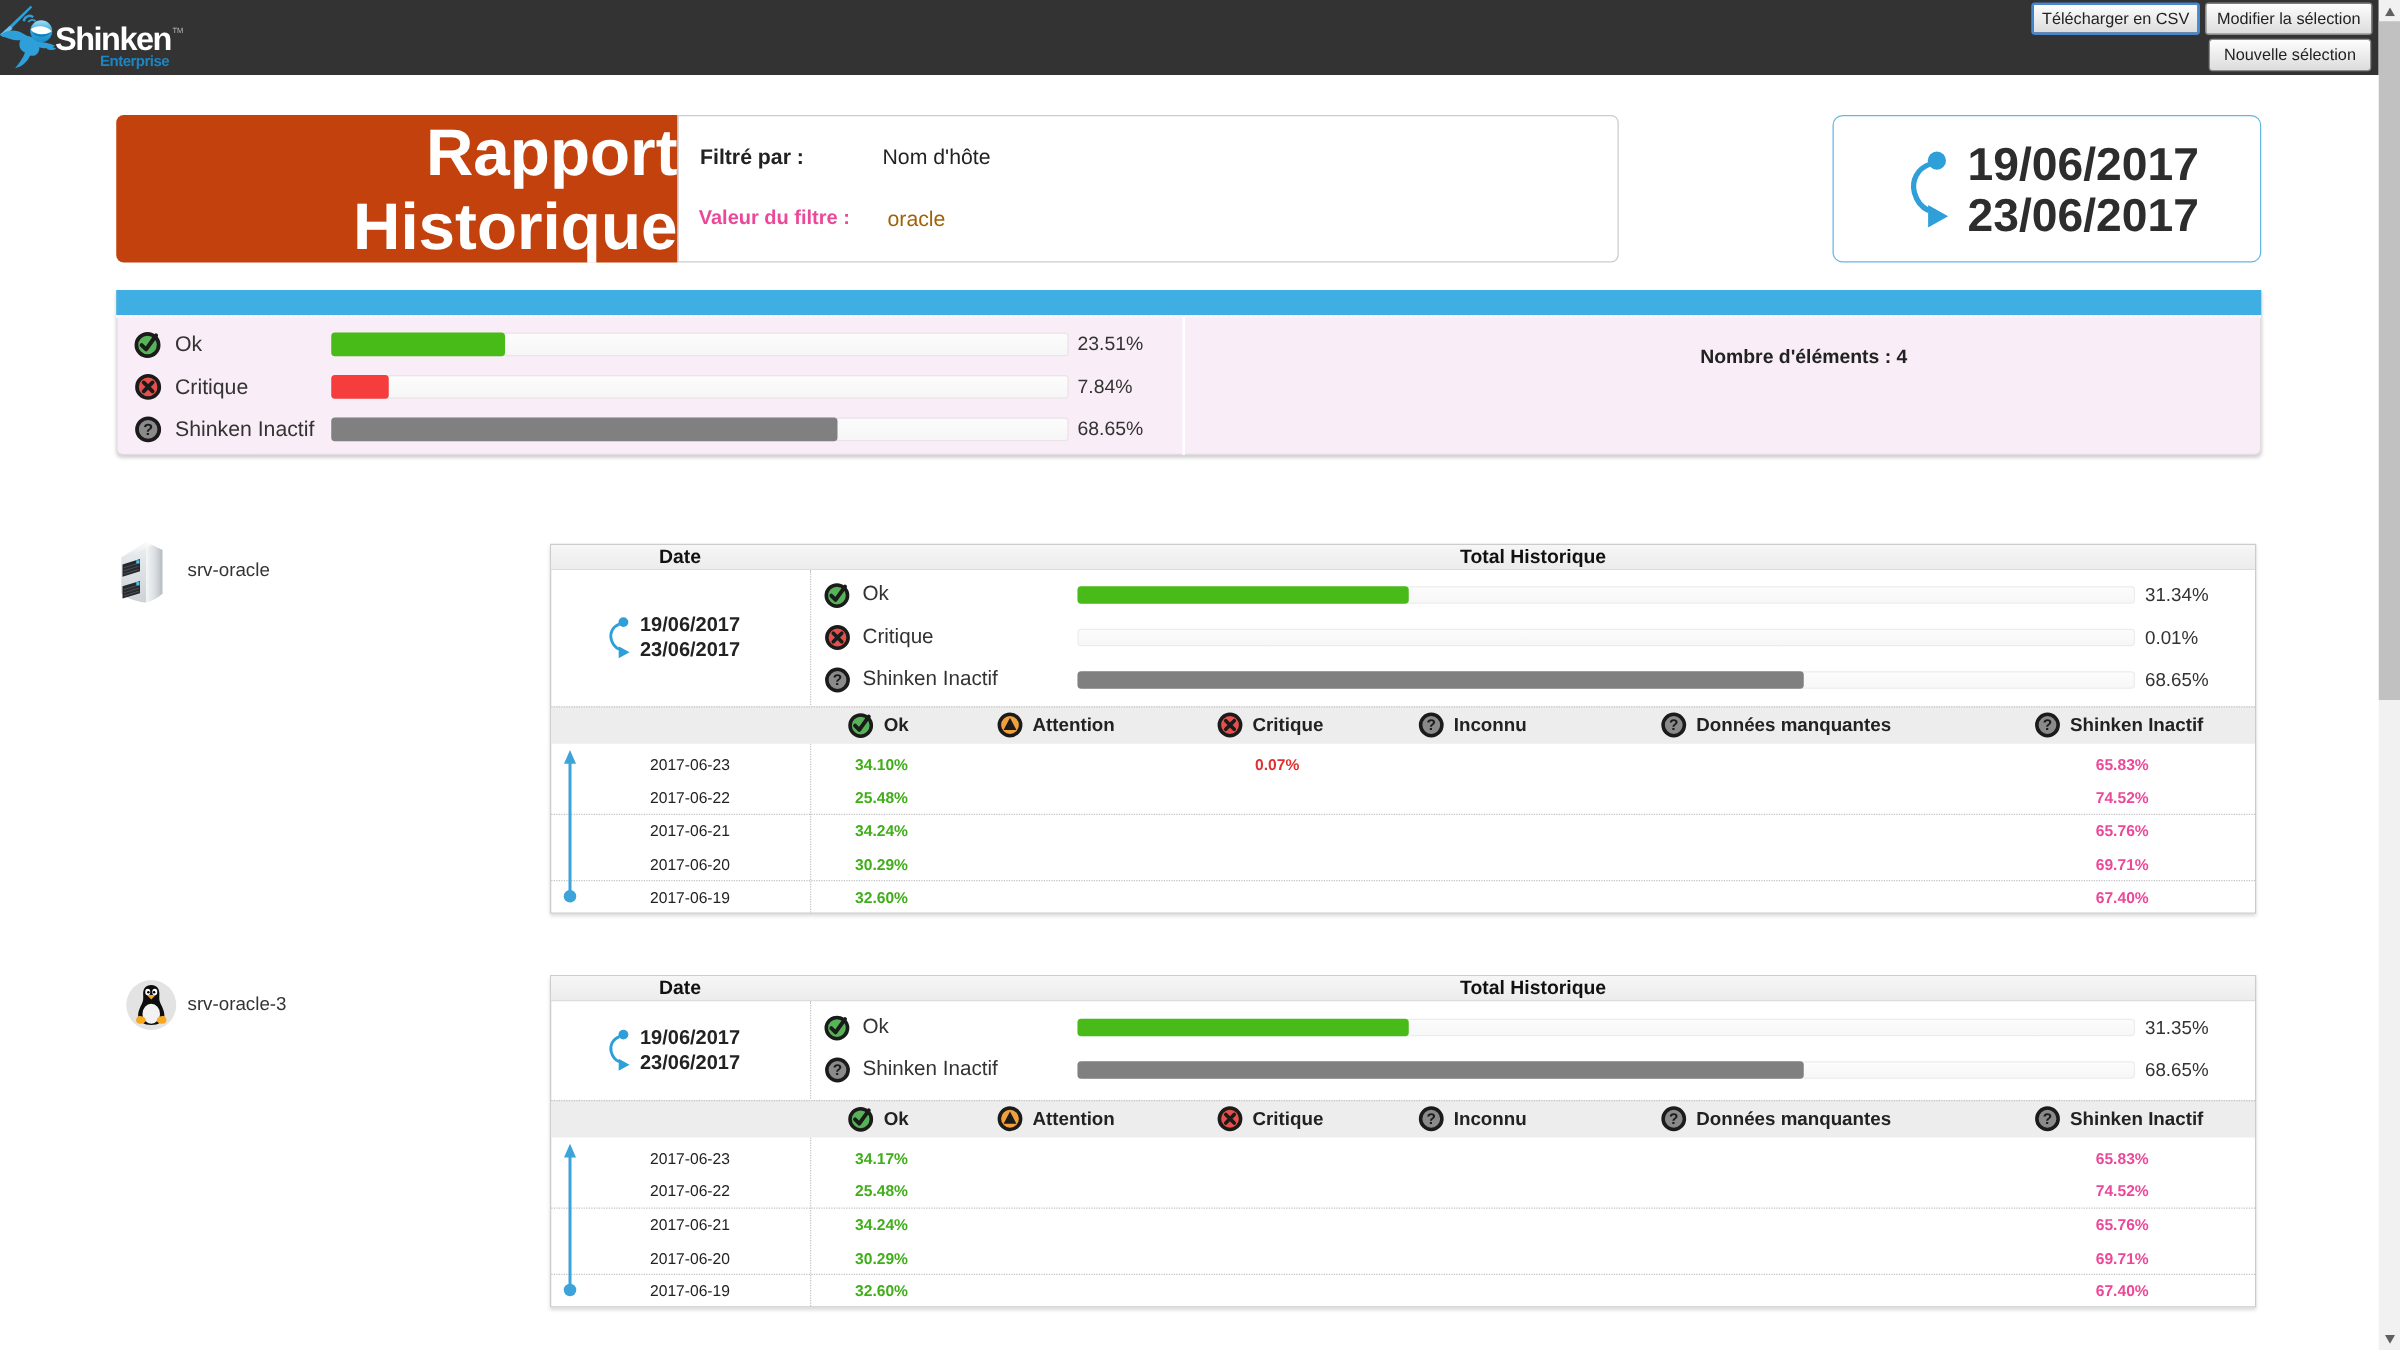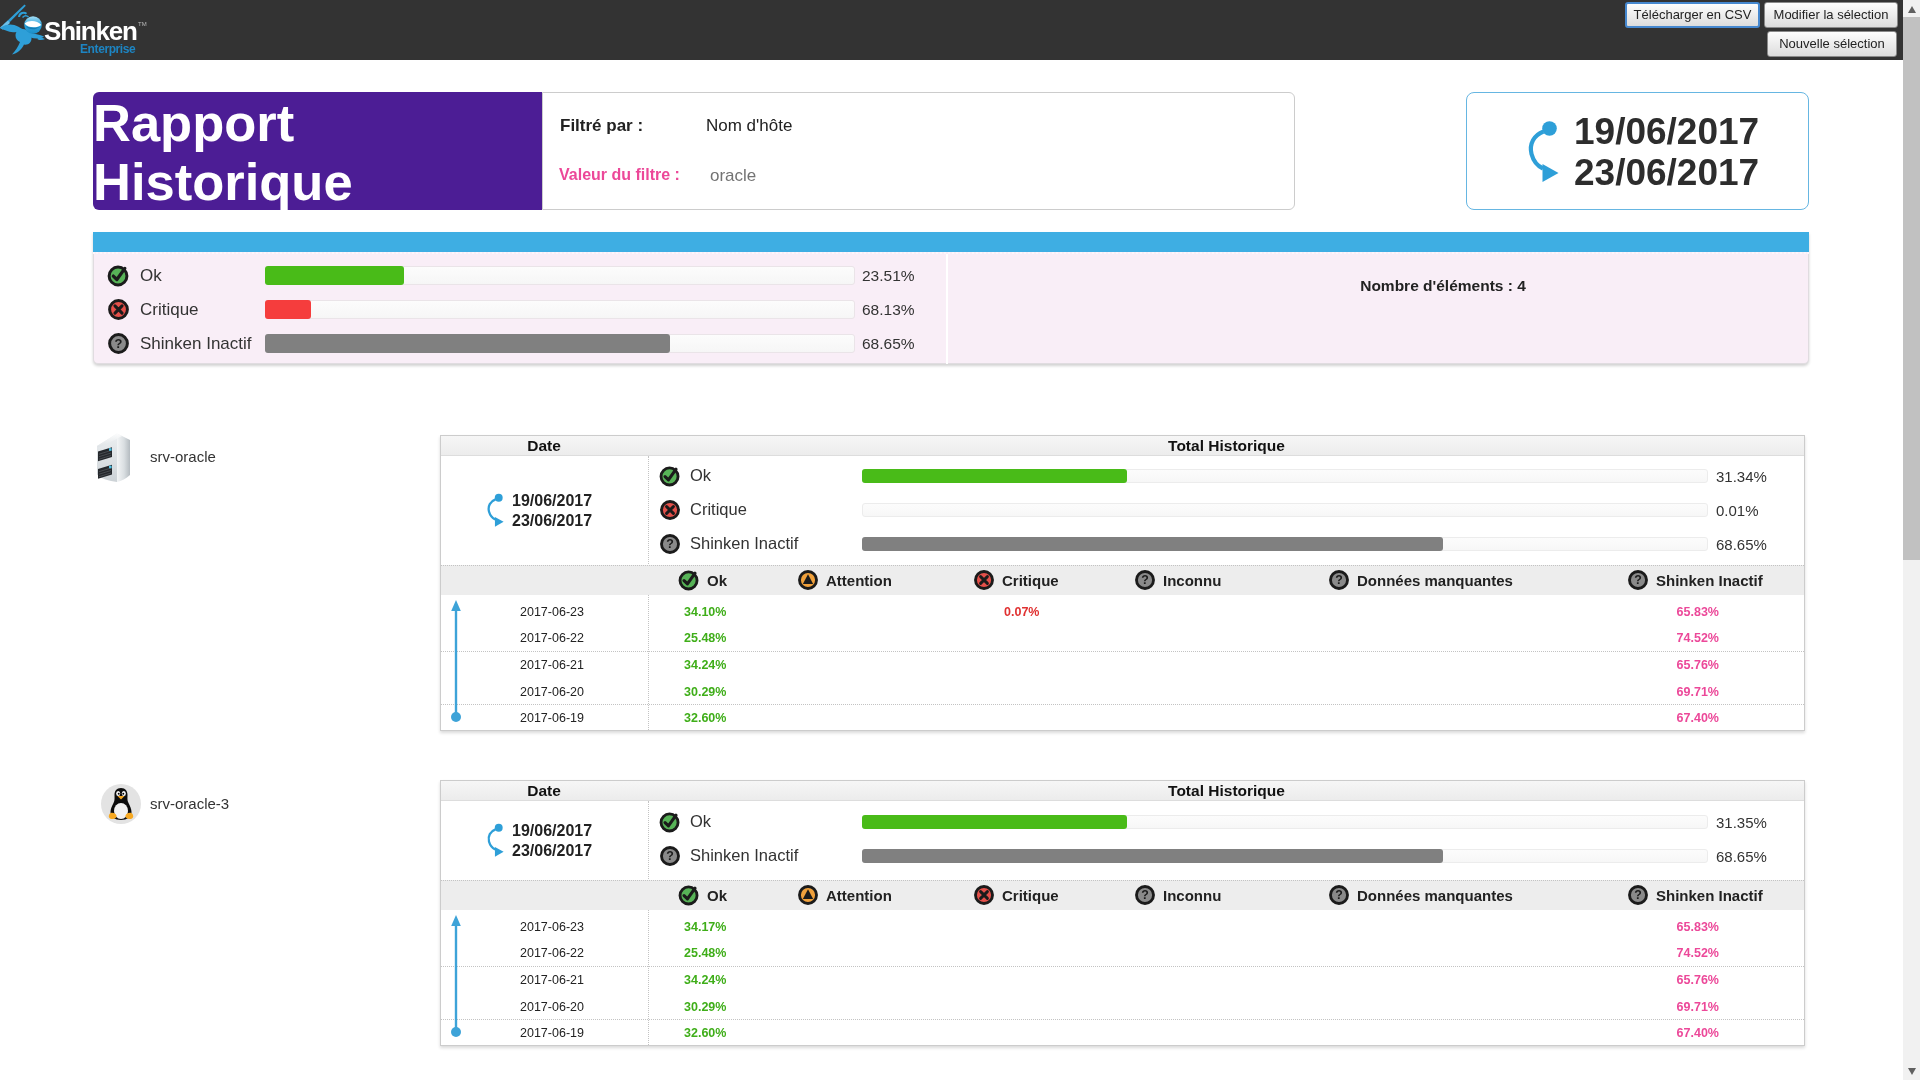--- a/index.html
+++ b/index.html
@@ -40,26 +40,26 @@
 <circle cx="33" cy="25" r="8.8" fill="url(#hd)"></circle>
 <path d="M24.6 23.5 C 28.5 19.8, 37.5 20.2, 41.3 25 C 37 28.3, 28 28.3, 24.6 23.5 Z" fill="#ffffff"></path>
 <path d="M25.5 25.8 C 29 28.3, 36.5 28.3, 40.3 26.2 C 36.5 30.5, 28.5 30.3, 25.5 25.8 Z" fill="#157cb4"></path>
 <text x="44" y="40" font-family="Liberation Sans" font-size="26" font-weight="bold" letter-spacing="-1.2" fill="#fff">Shinken</text>
 <text x="138" y="26" font-family="Liberation Sans" font-size="6" fill="#bbb">TM</text>
 <text x="80" y="53" font-family="Liberation Sans" font-size="12" font-weight="bold" letter-spacing="-0.4" fill="#1d85c3">Enterprise</text>
 </svg>
 <div class="btn" style="left:1625px;top:2px;width:135px;height:26px;line-height:22px;border:2px solid #4688cf">Télécharger en CSV</div>
 <div class="btn" style="left:1764px;top:2px;width:134px;height:26px;line-height:24px">Modifier la sélection</div>
 <div class="btn" style="left:1767px;top:31px;width:130px;height:26px;line-height:24px">Nouvelle sélection</div>
-<div class="abs" style="left:93px;top:92px;width:449px;height:118px;background:#4c1d95;border-radius:6px 0 0 6px;color:#fff;font-weight:bold;font-size:52.5px;text-align:left;line-height:59px;padding-top:1px">Rapport<br>Historique</div>
+<div class="abs" style="left:93px;top:92px;width:449px;height:118px;background:#c2410c;border-radius:6px 0 0 6px;color:#fff;font-weight:bold;font-size:52.5px;text-align:right;line-height:59px;padding-top:1px">Rapport<br>Historique</div>
 <div class="abs" style="left:542px;top:92px;width:753px;height:118px;border:1px solid #ccc;border-radius:0 6px 6px 0;background:#fff"></div>
 <div class="abs" style="left:560px;top:116px;font-size:17px;font-weight:bold;color:#222">Filtré par :</div>
 <div class="abs" style="left:706px;top:116px;font-size:17px;color:#222">Nom d'hôte</div>
 <div class="abs" style="left:559px;top:166px;font-size:16px;font-weight:bold;color:#ec4899">Valeur du filtre :</div>
-<div class="abs" style="left:710px;top:166px;font-size:17px;color:#737373">oracle</div>
+<div class="abs" style="left:710px;top:166px;font-size:17px;color:#a16207">oracle</div>
 <div class="abs" style="left:1466px;top:92px;width:343px;height:118px;border:1px solid #66b6e2;border-radius:8px;background:#fff"></div>
 <svg style="position:absolute;left:1526px;top:118px" width="36" height="64" viewBox="0 0 36 64">
       <circle cx="23.5" cy="10.5" r="7.3" fill="#2e9fd8"></circle>
       <path d="M17.5 13.5 C 8 17, 3 26, 5.5 36 C 7.5 43.5, 11.5 48, 17 50.5" fill="none" stroke="#2e9fd8" stroke-width="4.2"></path>
       <path d="M16.5 46 L32.5 55 L16.5 64 Z" fill="#2e9fd8"></path>
     </svg>
 <div class="abs" style="left:1574px;top:111px;font-size:37px;font-weight:bold;color:#2d2d2d;line-height:41px">19/06/2017<br>23/06/2017</div>
 <div class="abs" style="left:93px;top:232px;width:1716px;height:132px;background:#f9eef7;border:1px solid #e0dce0;border-top:none;border-radius:0 0 5px 5px;box-shadow:0 2px 3px rgba(0,0,0,0.18)"></div>
 <div class="abs" style="left:93px;top:232px;width:1716px;height:20px;background:#3eaee3"></div>
 <div class="abs" style="left:93px;top:252px;width:1716px;height:0;border-top:2px dotted #fdf6fb"></div>
@@ -74,21 +74,21 @@
 </div>
 <div class="val" style="left:862px;top:266.5px;font-size:15.5px">23.51%</div>
 <svg style="position:absolute;left:107px;top:298.0px" width="23" height="23" viewBox="0 0 24 24">
       <circle cx="12" cy="12" r="9.3" fill="#e4504a" stroke="#1b1b1b" stroke-width="3.1"></circle>
       <path d="M8.3 8.3 L15.7 15.7 M15.7 8.3 L8.3 15.7" fill="none" stroke="#1b1b1b" stroke-width="3.2" stroke-linecap="round"></path>
     </svg>
 <div class="lbl" style="left:140px;top:299.5px;font-size:17px">Critique</div>
 <div class="bigbar" style="left:265px;top:300.0px;width:590px">
 <div class="bigfill" style="width:46.3px;background:#f53d3d"></div>
 </div>
-<div class="val" style="left:862px;top:300.5px;font-size:15.5px">68.13%</div>
+<div class="val" style="left:862px;top:300.5px;font-size:15.5px">7.84%</div>
 <svg style="position:absolute;left:107px;top:332.0px" width="23" height="23" viewBox="0 0 24 24">
       <circle cx="12" cy="12" r="9.3" fill="#8a8a8a" stroke="#1b1b1b" stroke-width="3.1"></circle>
       <text x="12" y="16.5" font-family="Liberation Sans" font-size="13.5" font-weight="bold" fill="#1b1b1b" text-anchor="middle">?</text>
     </svg>
 <div class="lbl" style="left:140px;top:333.5px;font-size:17px">Shinken Inactif</div>
 <div class="bigbar" style="left:265px;top:334.0px;width:590px">
 <div class="bigfill" style="width:405.0px;background:#808080"></div>
 </div>
 <div class="val" style="left:862px;top:334.5px;font-size:15.5px">68.65%</div>
 <div class="abs" style="left:947px;top:277px;width:992px;text-align:center;font-size:15.5px;font-weight:bold;color:#222">Nombre d'éléments : 4</div>

